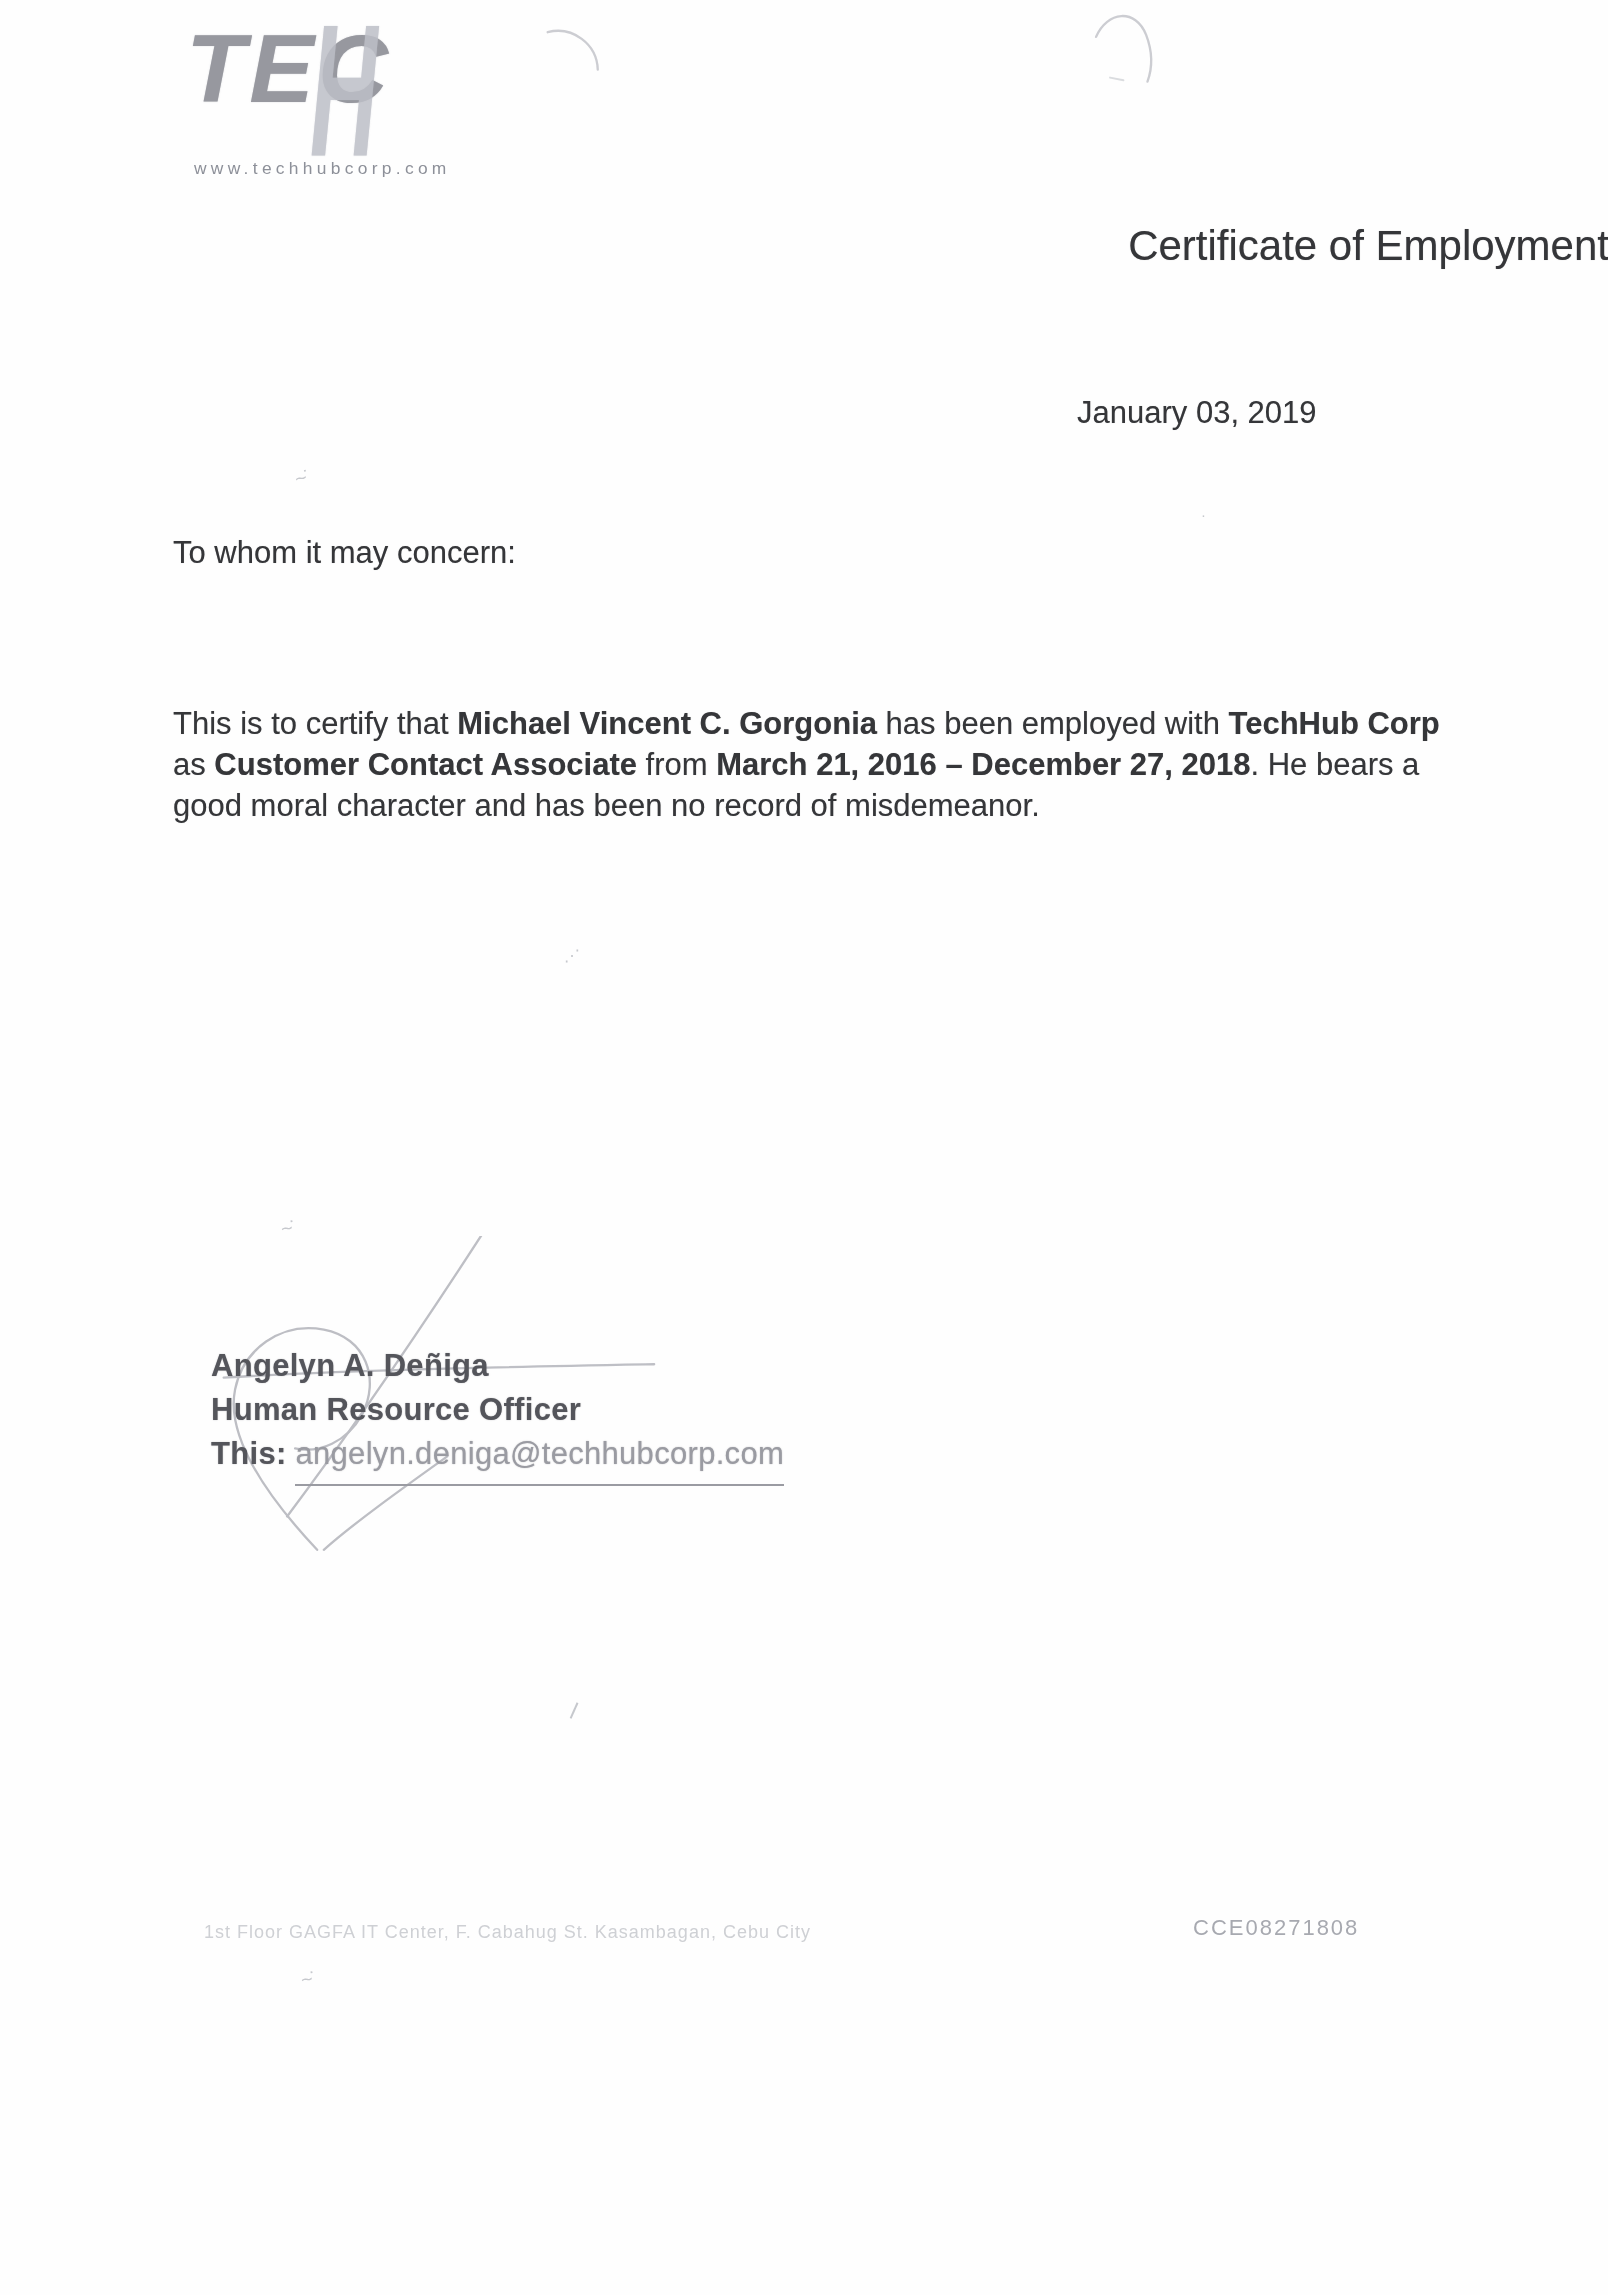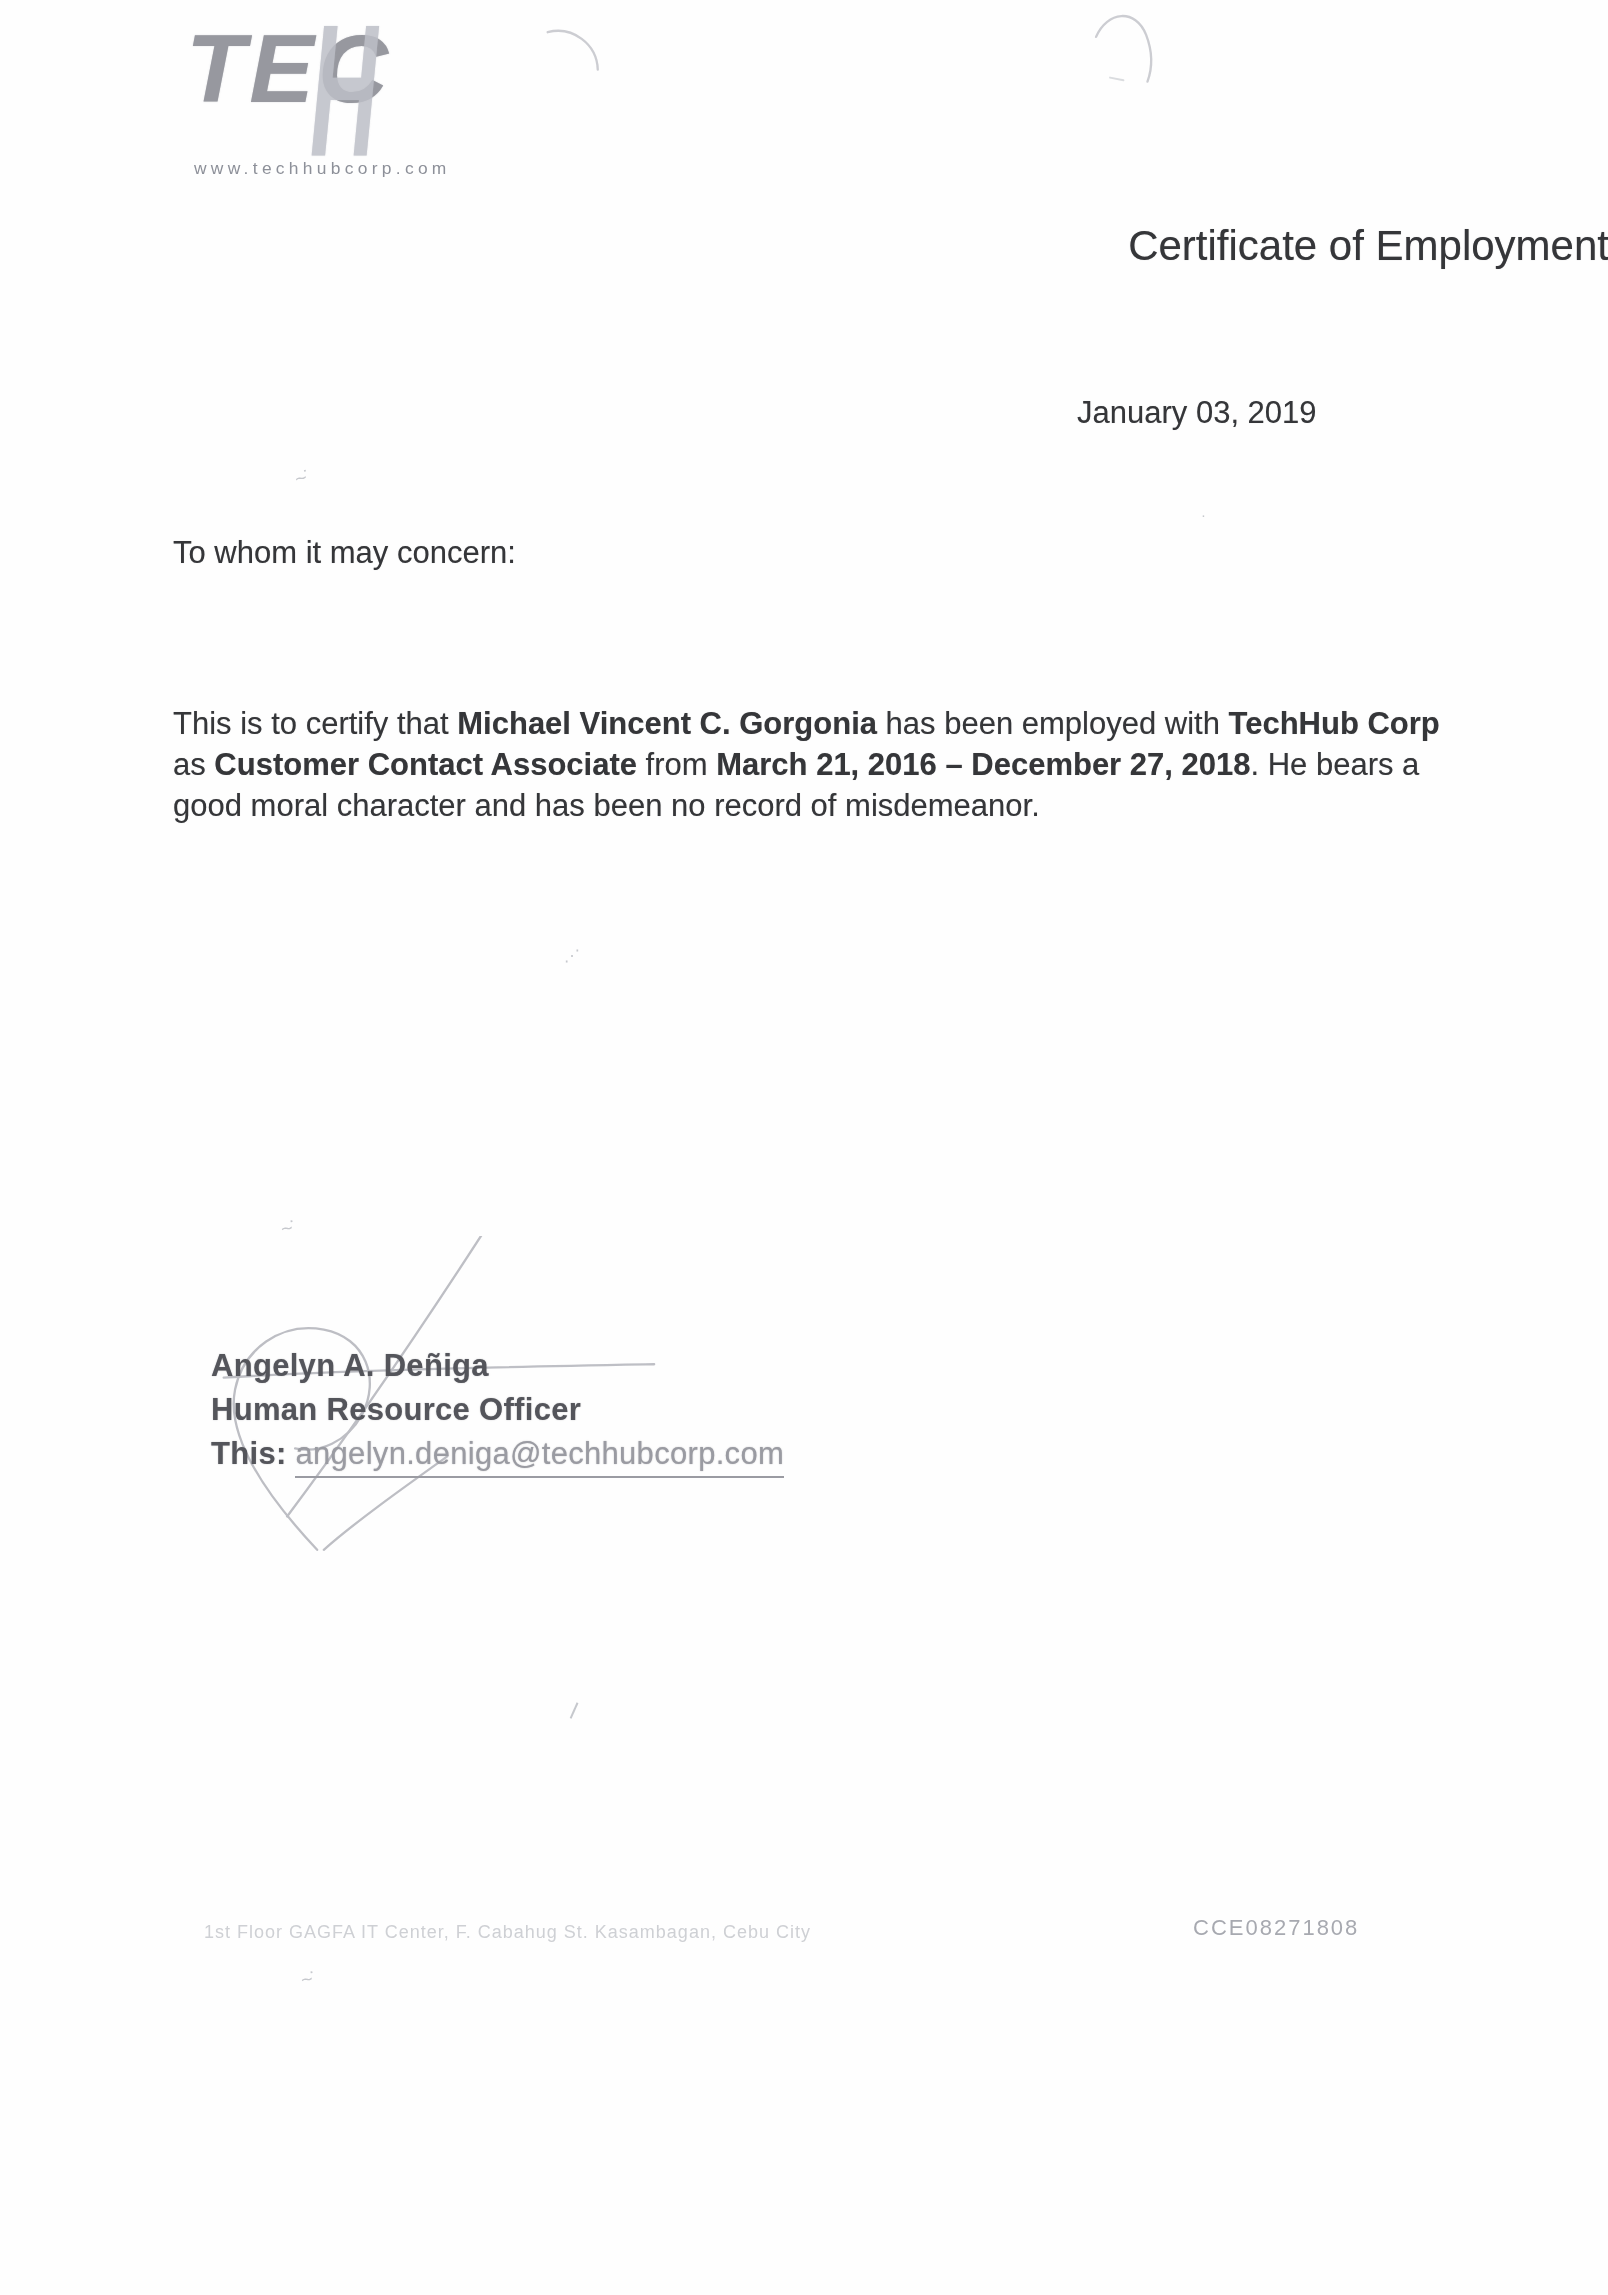--- a/index.html
+++ b/index.html
@@ -73,21 +73,21 @@
   .sig-block {
     position: absolute; left: 211px; top: 1344px; width: 801px;
     font-size: 31px; line-height: 44px; font-weight: 700;
     color: var(--sig_gray, #54555b);
     letter-spacing: 0.3px;
     text-shadow: 0 0 1.3px rgba(84,85,91,.45);
   }
   .sig-block .sig-email-addr {
     font-weight: 400; color: var(--email_gray, #9a9ba2);
     border-bottom: 2px solid var(--email_gray, #9a9ba2);
-    padding-bottom: 5px;
+    padding-bottom: 13px;
   }
   .sig-ink { position: absolute; left: 187px; top: 1236px; pointer-events: none; }
 
   
   .footer-address {
     position: absolute; left: 204px; top: 1922px;
     font-size: 18px; letter-spacing: 1px;
     color: var(--faint_gray, #caccd1); opacity: .85; text-align: right;
   }
   .footer-code {

